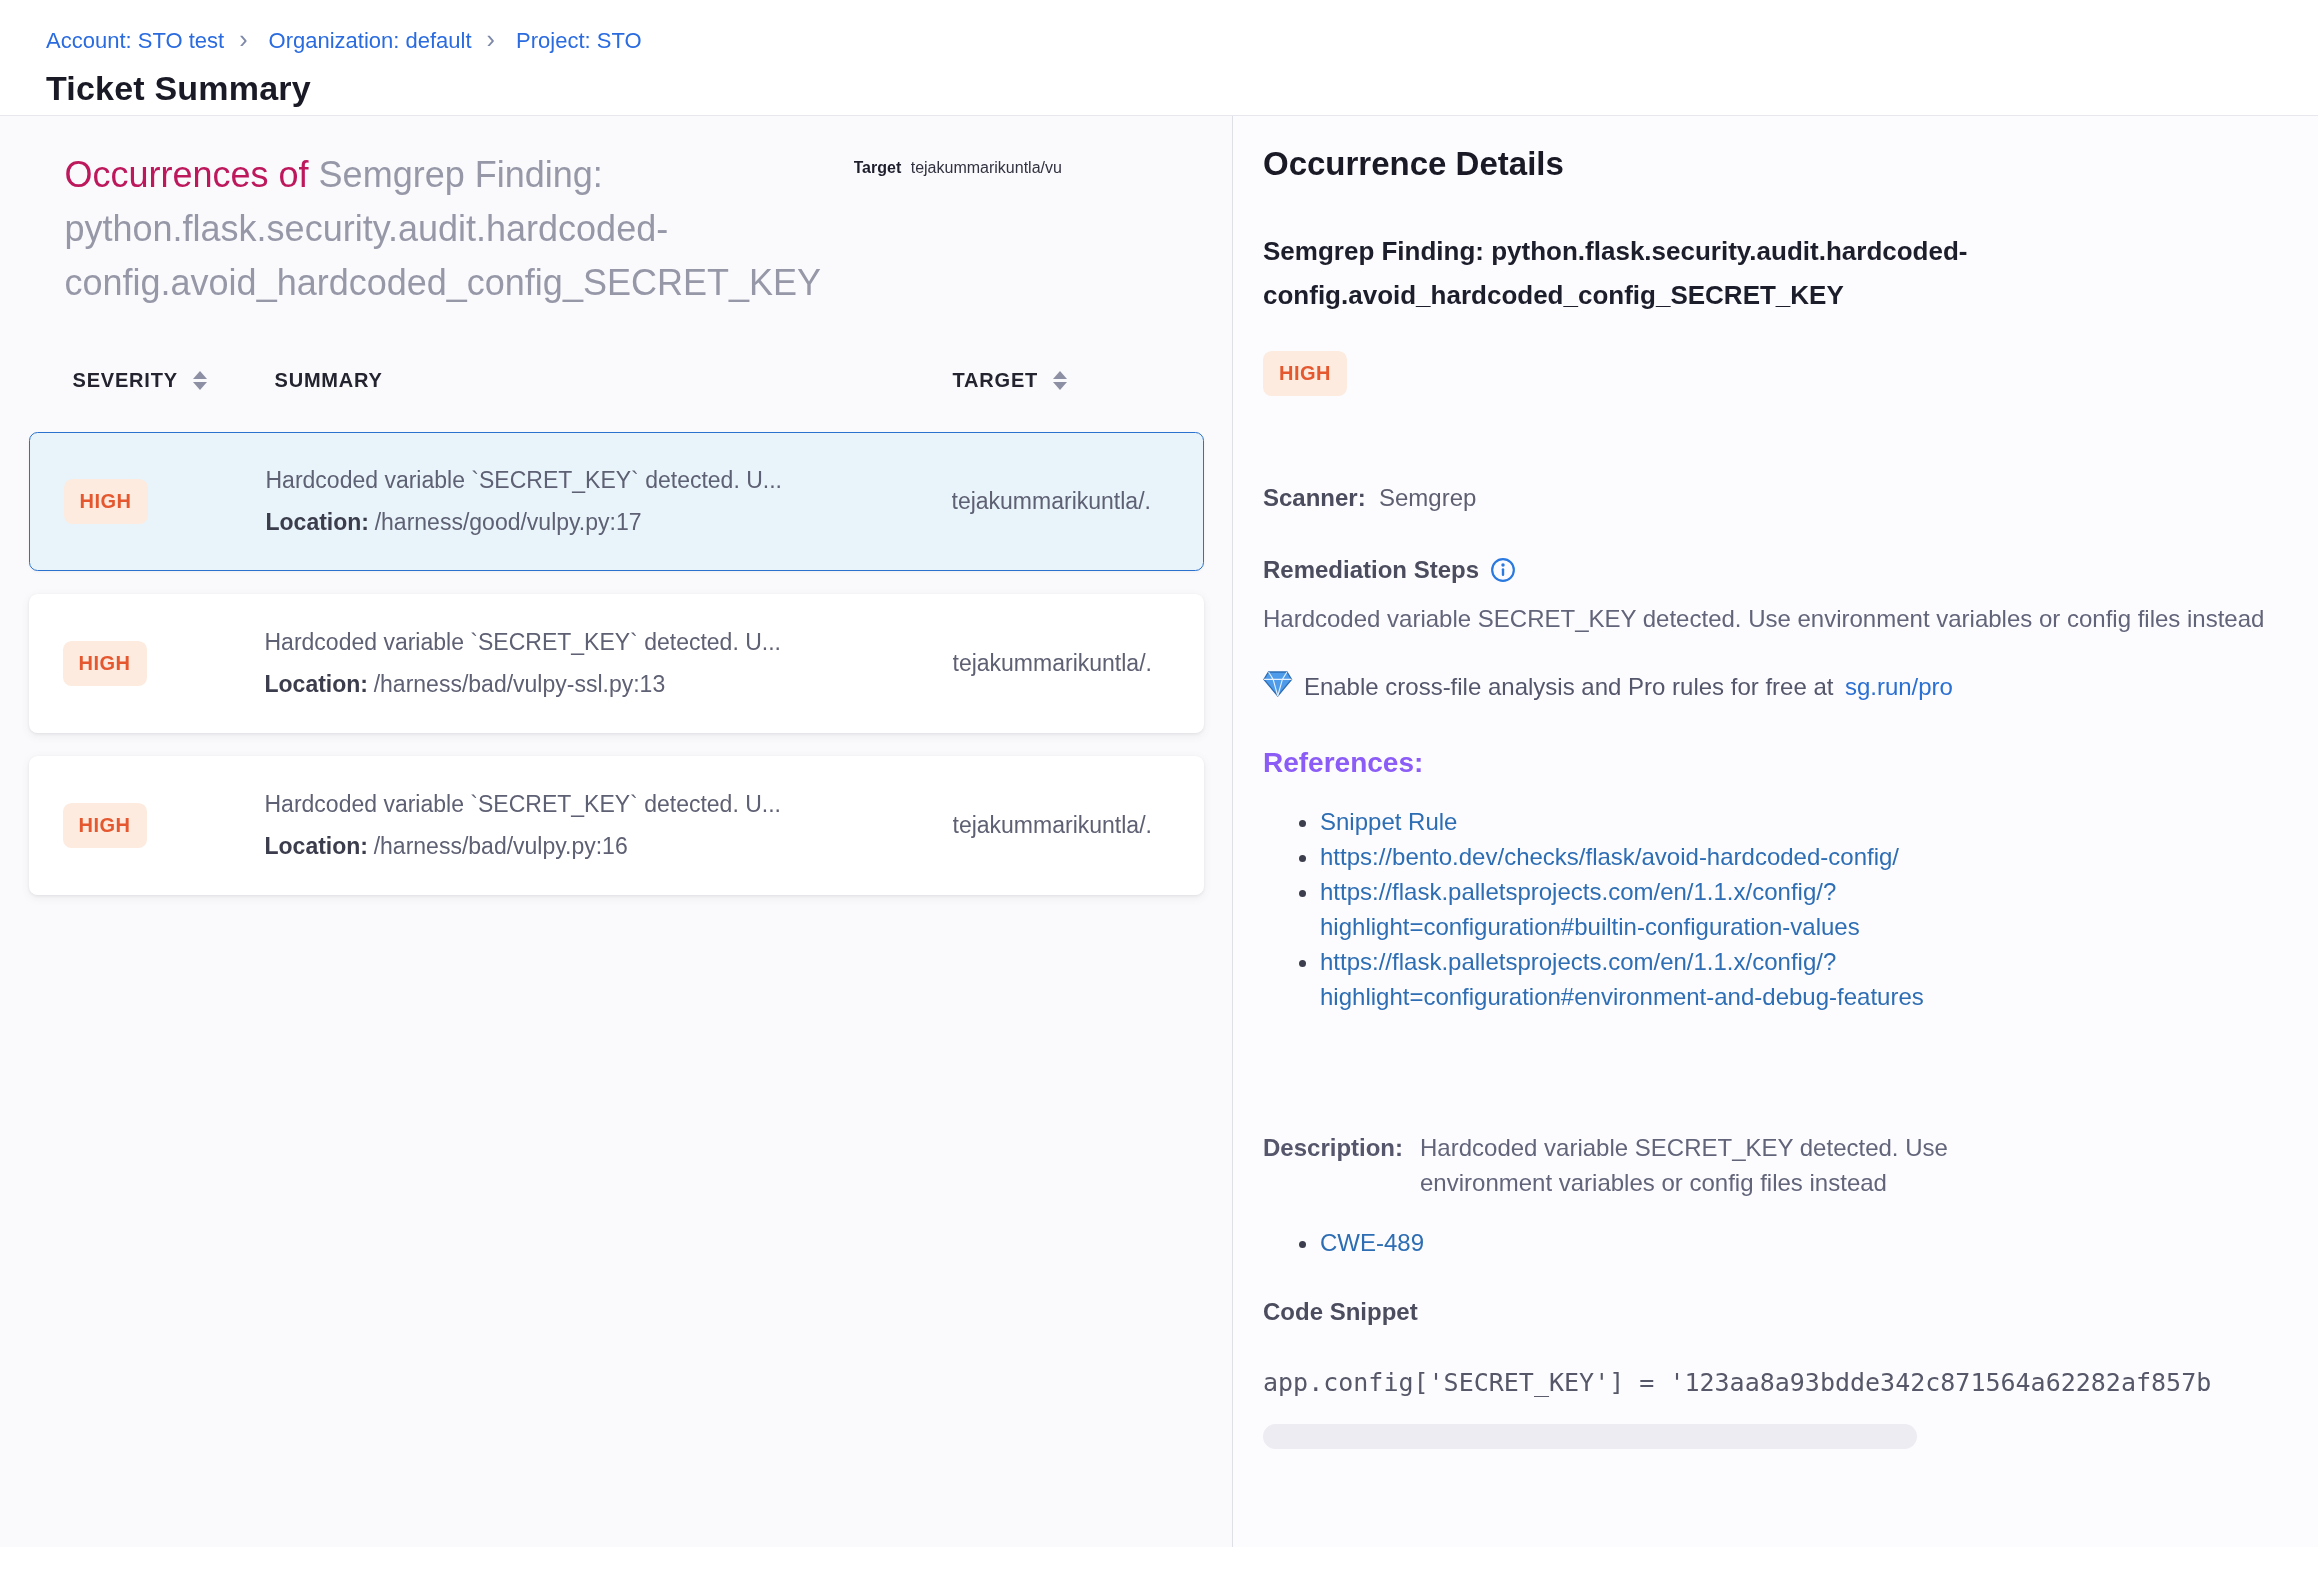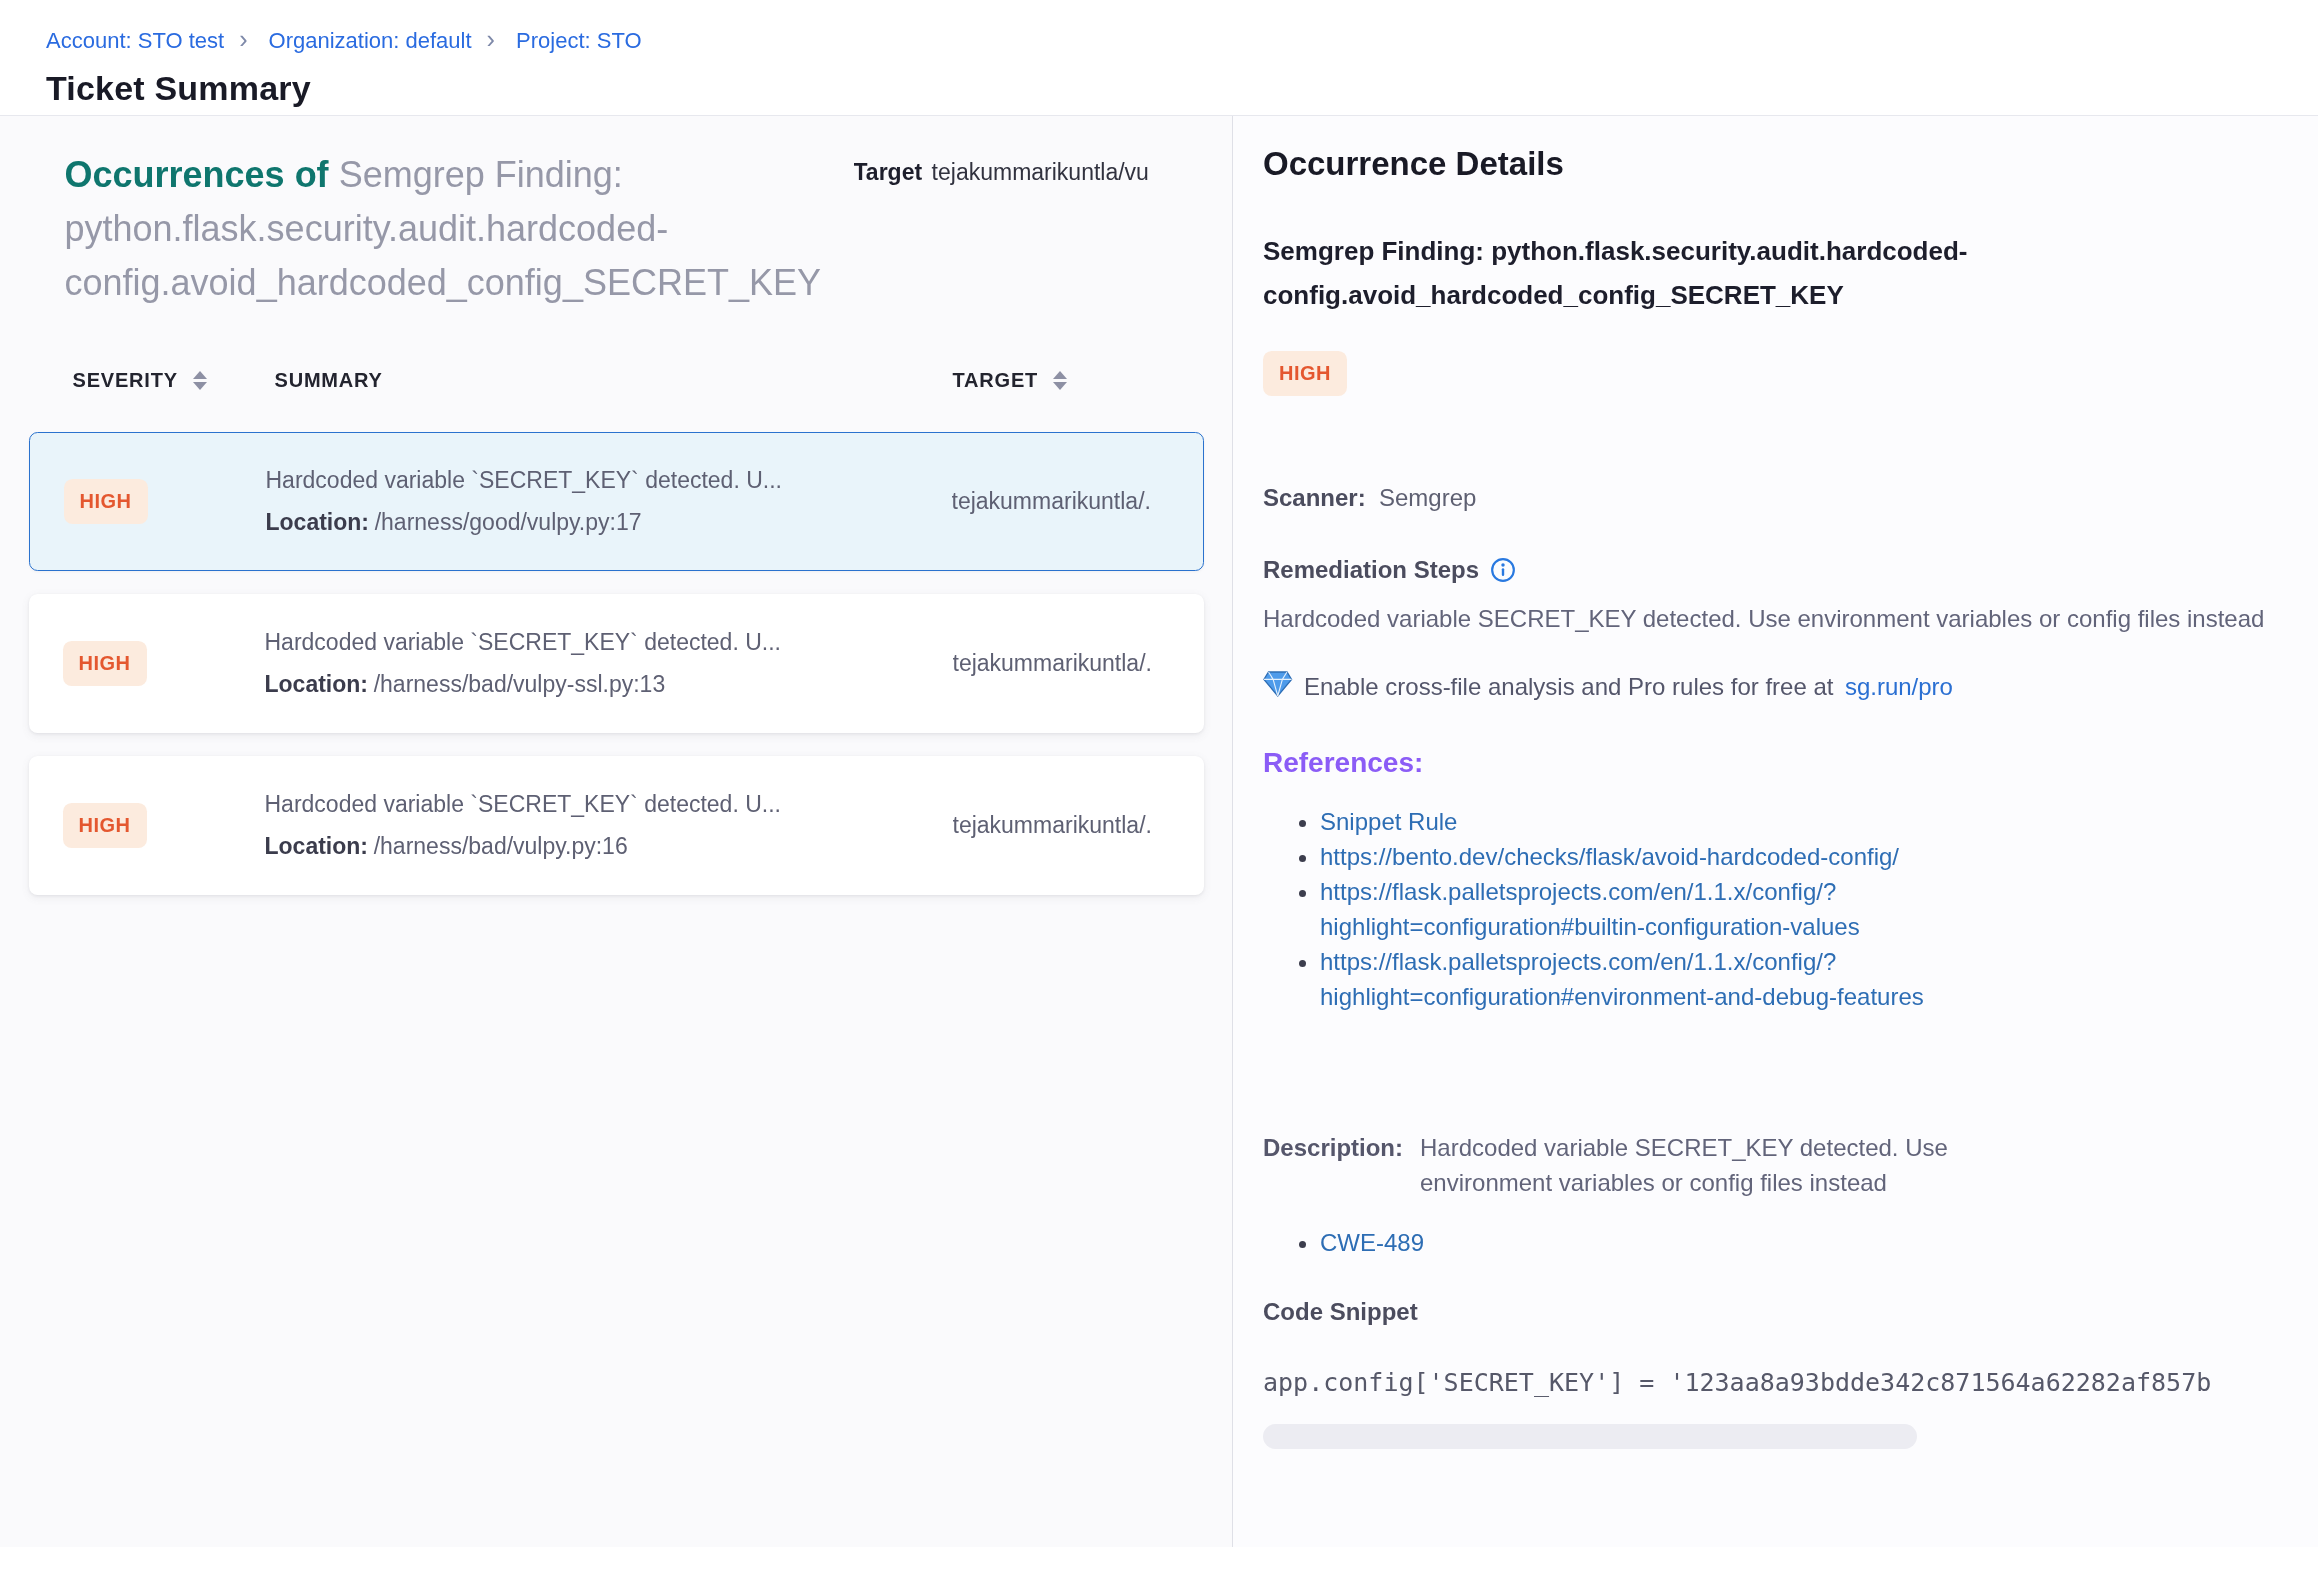--- a/index.html
+++ b/index.html
@@ -18,22 +18,22 @@
   
   .main { display:flex; height:1431px; }
   .left-panel  { width:1233px; background:#FAFAFC; border-right:1px solid #DFE0E7;
                  padding:0 28.5px; overflow:hidden; }
   .right-panel { flex:1; background:#FCFCFE; padding:28.5px 0 0 30px; overflow:hidden; }
 
   
   .panel-head { display:flex; justify-content:space-between; padding:32px 0 0 36px; }
   .occ-heading { max-width:837px; font-size:36px; line-height:54px; font-weight:400;
                  color:#9698A8; overflow-wrap:break-word; }
-  .occ-heading strong { color:#0f766e; font-weight:700; }
-  .target-head { flex:0 0 350px; margin-top:11.4px; font-size:23px; color:#31323F;
+  .occ-heading strong { color:#be185d; font-weight:400; }
+  .target-head { flex:0 0 350px; margin-top:11.4px; font-size:16px; color:#31323F;
                  white-space:nowrap; overflow:hidden; }
   .target-head strong { font-weight:700; color:#1D1E2C; margin-right:9.5px; }
 
   .thead { display:grid; grid-template-columns:202px 1fr 251px; align-items:center;
            margin-top:59px; padding-left:44px; }
   .th { display:flex; align-items:center; font-size:20px; font-weight:700;
         color:#23242F; letter-spacing:0.8px; cursor:pointer; }
   .sort { display:inline-flex; flex-direction:column; gap:3.8px; margin-left:15px; }
   .sort i { display:block; width:0; height:0; border-left:7.6px solid transparent;
             border-right:7.6px solid transparent; }

